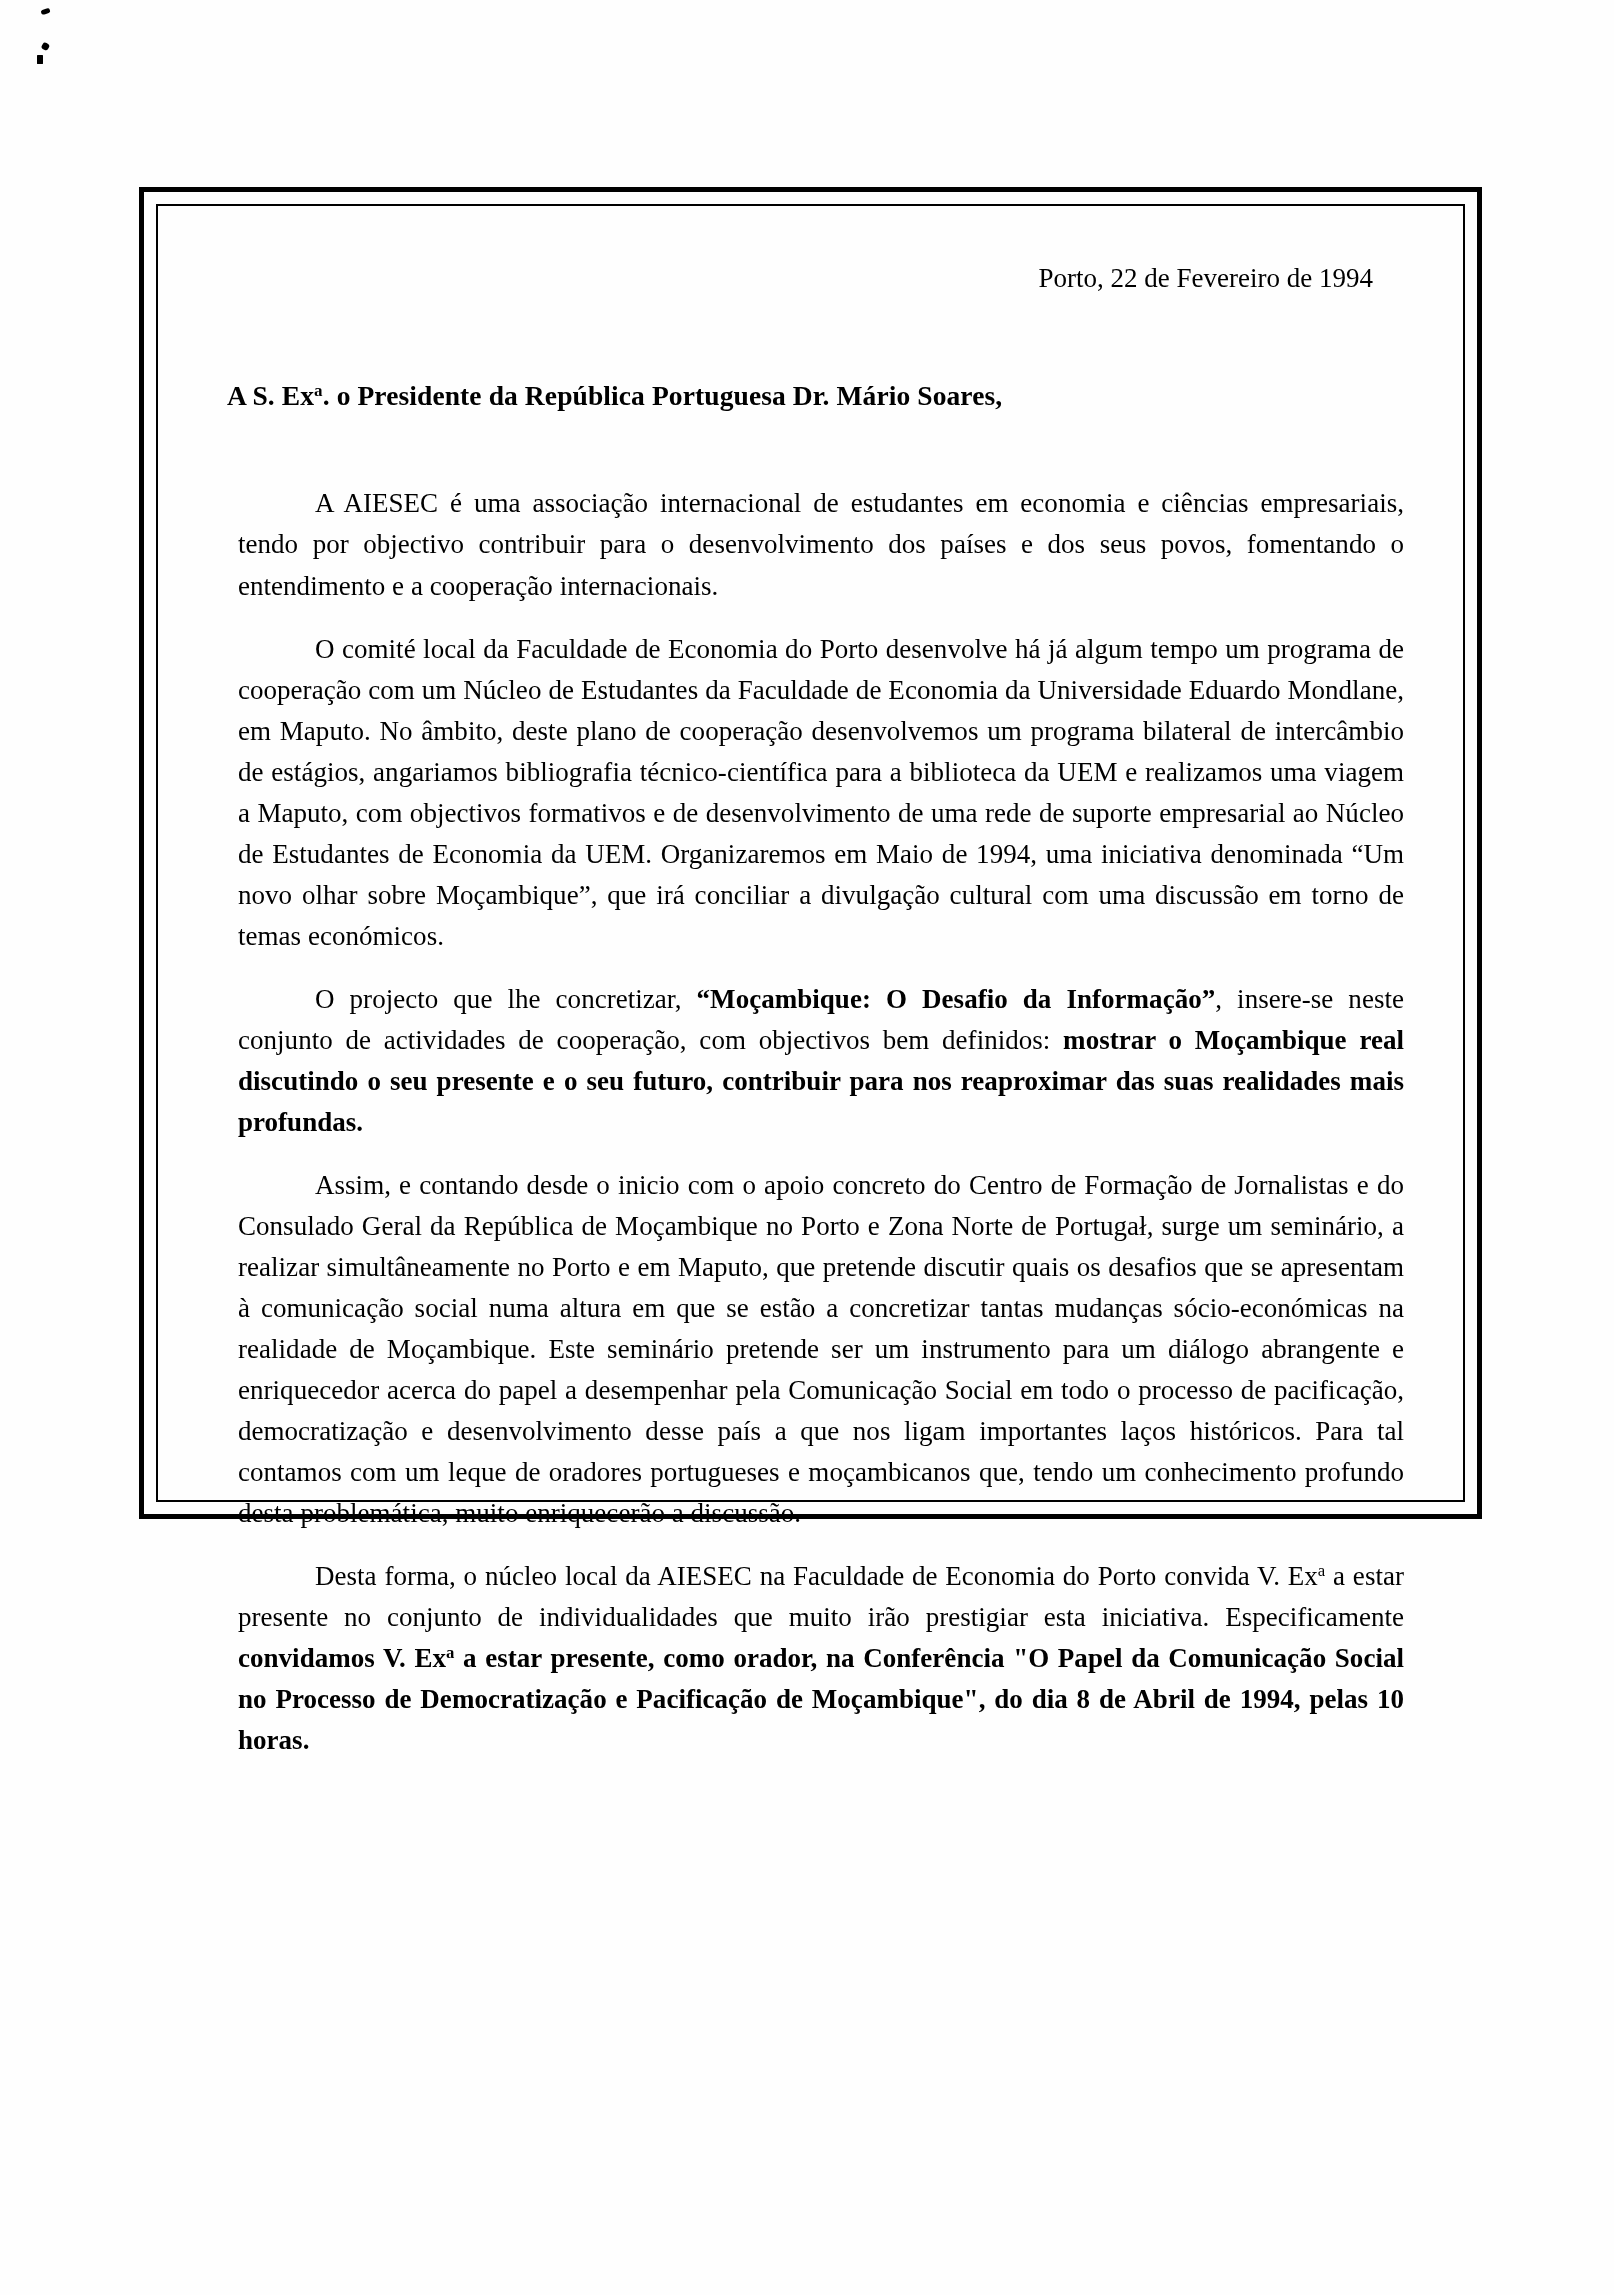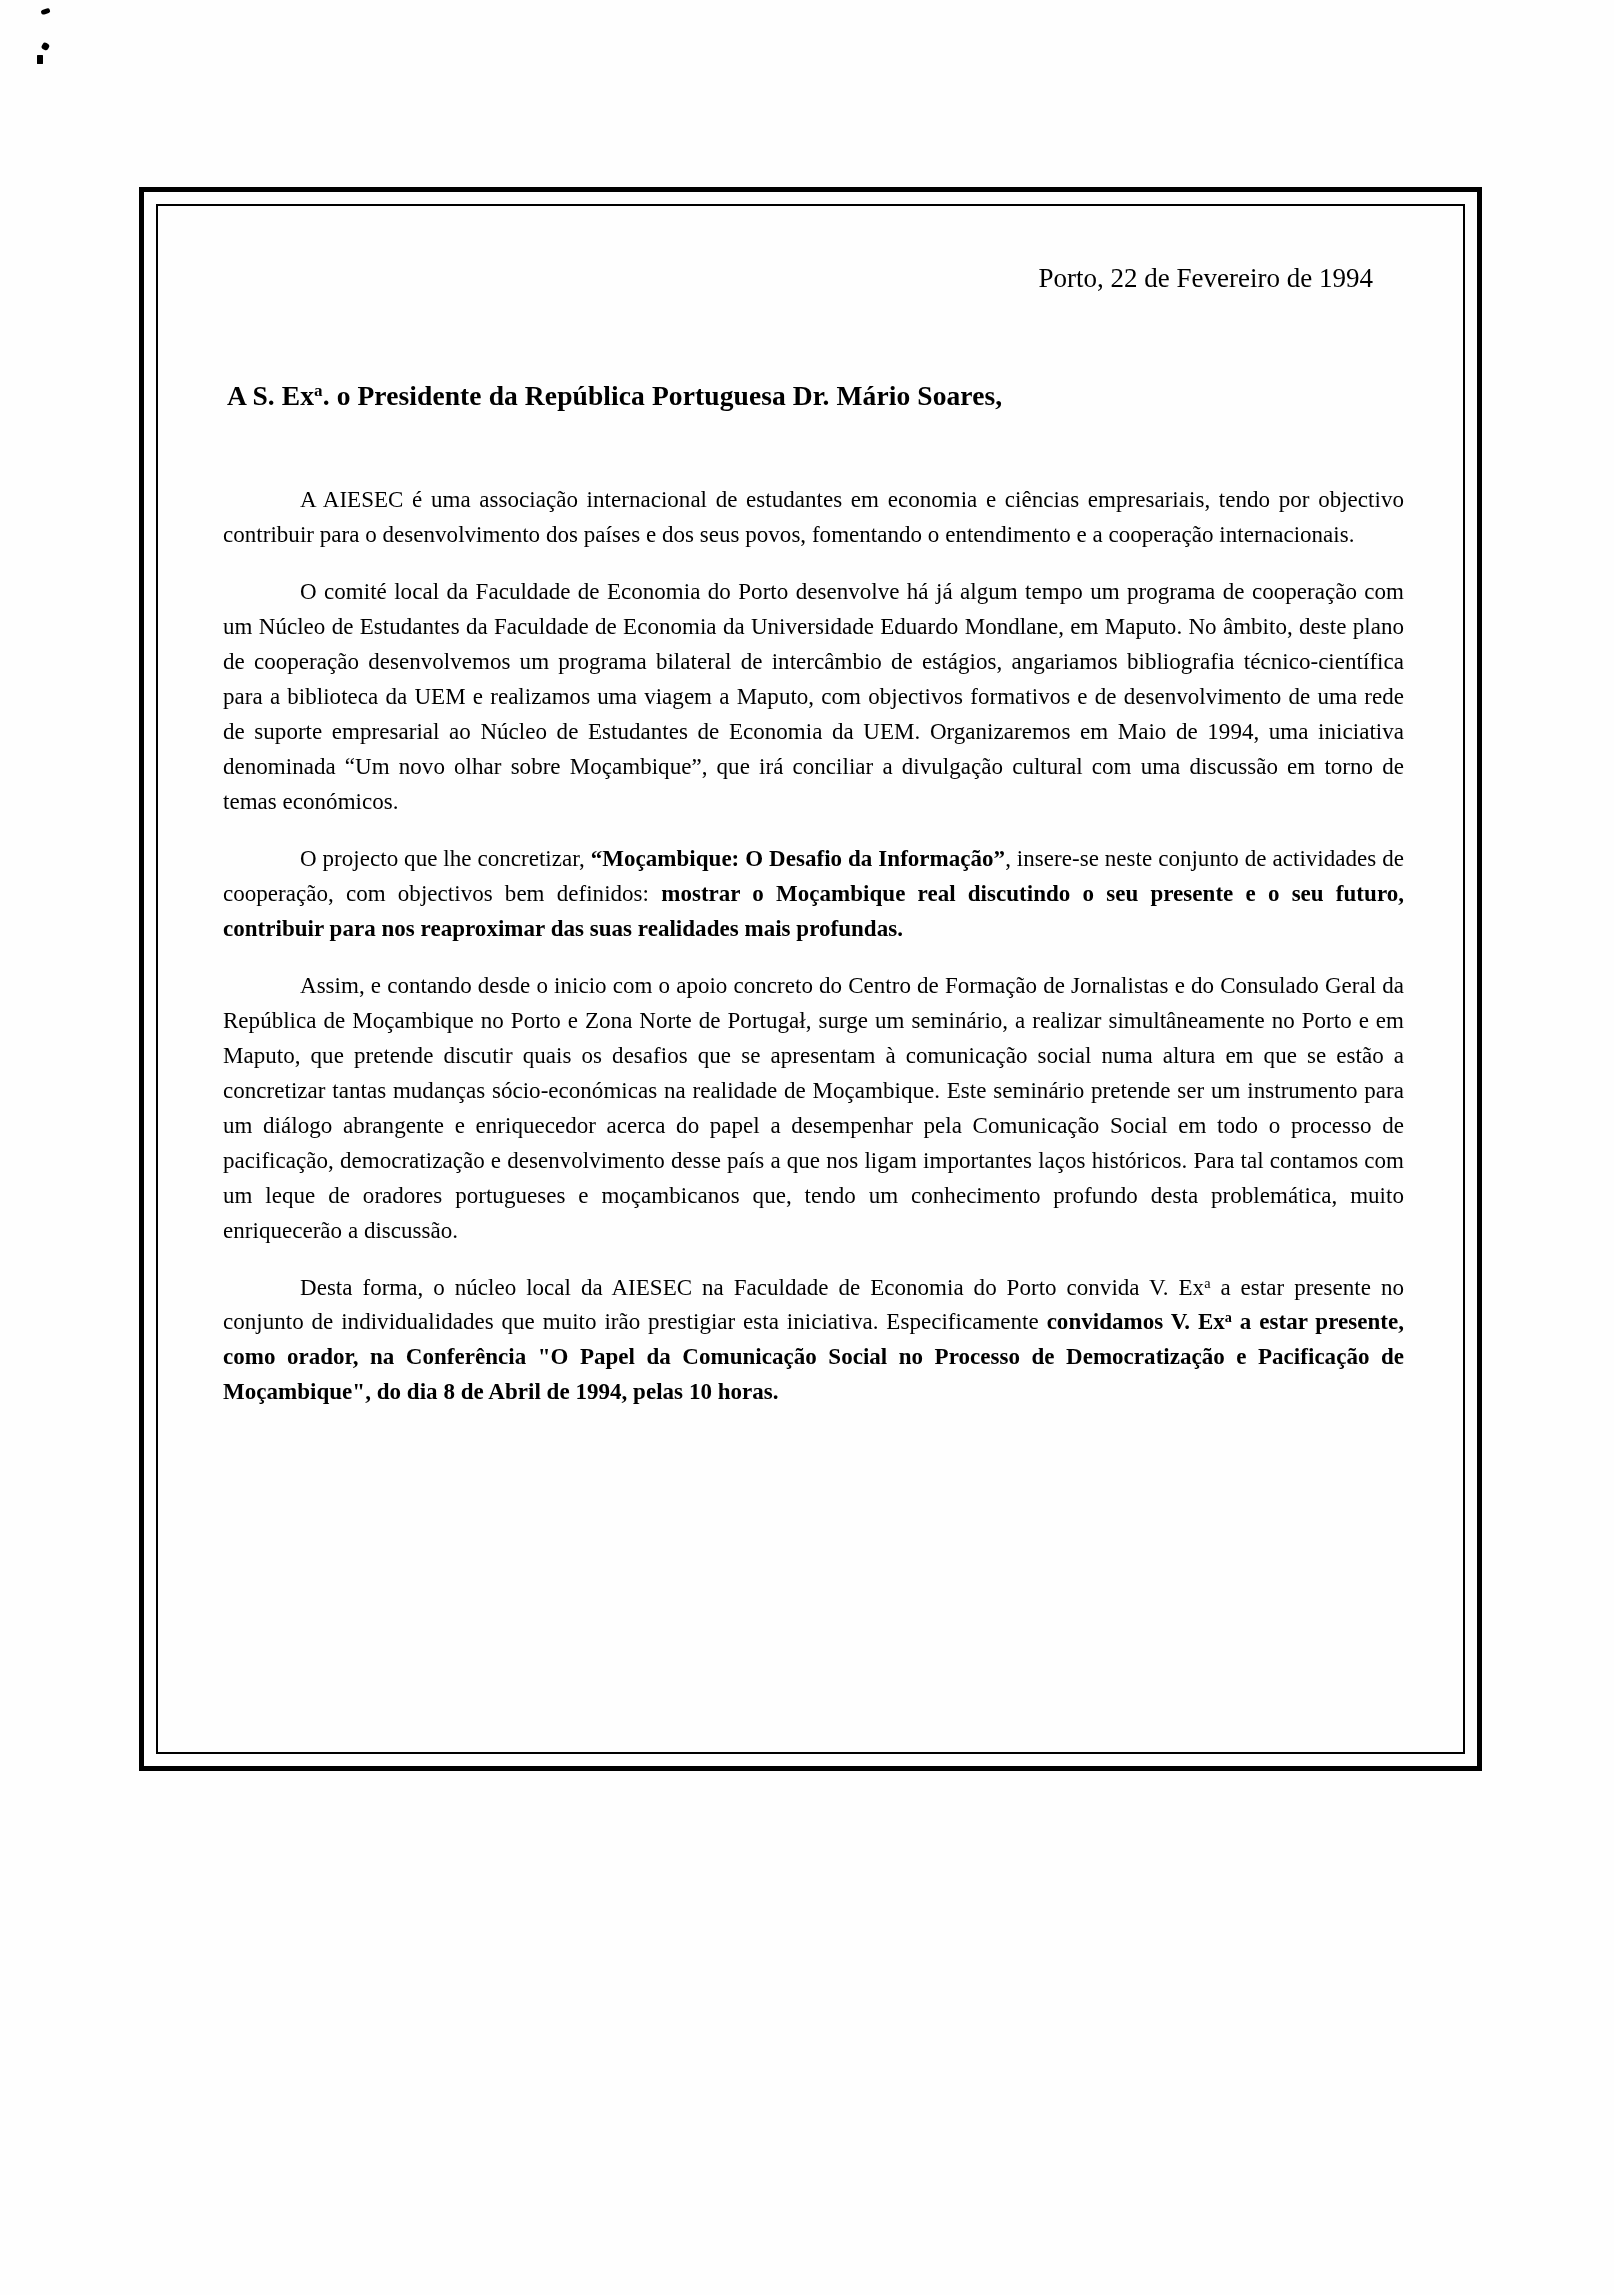--- a/index.html
+++ b/index.html
@@ -26,21 +26,21 @@
   .artifact.a1 { left: 41px;  top: 9.2px;  width: 8.5px; height: 4.6px;  transform: rotate(-18deg); }
   .artifact.a2 { left: 42px;  top: 43px;  width: 7.2px; height: 6.6px; transform: rotate(30deg); }
   .artifact.a3 { left: 37px;  top: 55px;  width: 5.9px;  height: 8.5px; border-radius: 10%; }
 
   
   .frame-outer {
     position: absolute;
     left: 139px;
     top: 187px;
     width: 1343px;
-    height: 1584px;
+    height: 1332px;
     border: 5.9px solid #000;
     box-sizing: border-box;
   }
   
   .frame-inner {
     position: absolute;
     left: 11.8px;
     top: 11.8px;
     right: 11.8px;
     bottom: 11.8px;
@@ -72,25 +72,25 @@
     letter-spacing: 0.1px;
   }
 
   sup {
     font-size: 0.62em;
     vertical-align: 0.52em;
     line-height: 0;
   }
 
   p.body {
-    font-size: 23px;
+    font-size: 27px;
     line-height: 1.52;
     text-align: justify;
     text-indent: 77px;
-    margin: 0 0 22px 0;
+    margin: 0 0 22px 15px;
     letter-spacing: 0.03px;
   }
   p.body.tight { margin-bottom: 19.7px; }
   p.first { margin-top: 71px; }
 
   b, strong { font-weight: bold; }
 </style>
 </head>
 <body>
 

